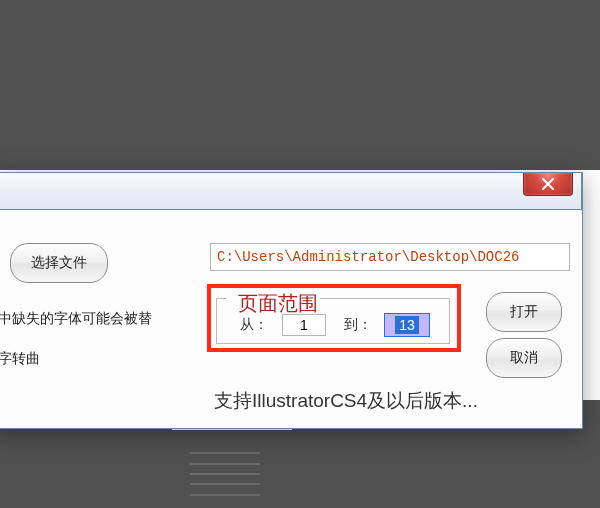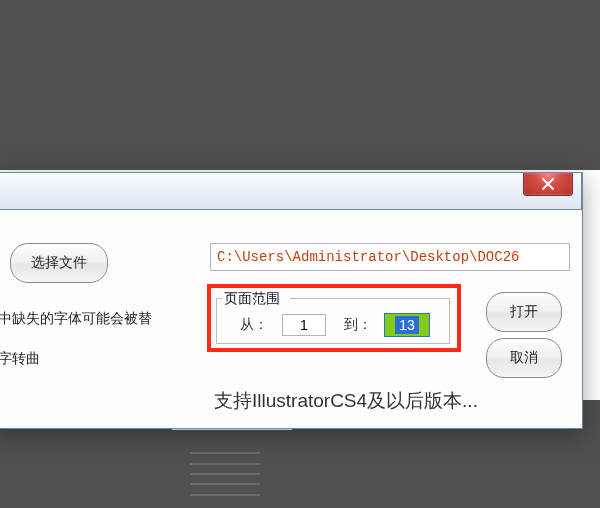--- a/index.html
+++ b/index.html
@@ -151,24 +151,24 @@
     left: 207px;
     top: 284px;
     width: 254px;
     height: 68px;
     border: 4px solid #ff2a1a;
     box-sizing: border-box;
   }
 
   .fieldset-label {
     position: absolute;
-    left: 222px;
+    left: 236px;
     top: 290px;
-    font-size: 14px;
-    color: #0f172a;
+    font-size: 20px;
+    color: #b91c1c;
     background: #fdfdfd;
     padding: 0 2px;
   }
   .fieldset-border {
     position: absolute;
     left: 216px;
     top: 298px;
     width: 234px;
     height: 46px;
     border: 1px solid #bcbcbc;
@@ -215,21 +215,21 @@
   }
   .to-input-wrap {
     position: absolute;
     left: 384px; top: 313px;
     width: 46px; height: 24px;
     border: 1px solid #2a6fd6;
     box-sizing: border-box;
     display: flex;
     align-items: center;
     justify-content: center;
-    background: #84cc16;
+    background: #c4b5fd;
   }
   .to-value {
     display: inline-block;
     background: #2a6fd6;
     color: #fff;
     padding: 0 4px;
     font-size: 14px;
     line-height: 18px;
   }
 

